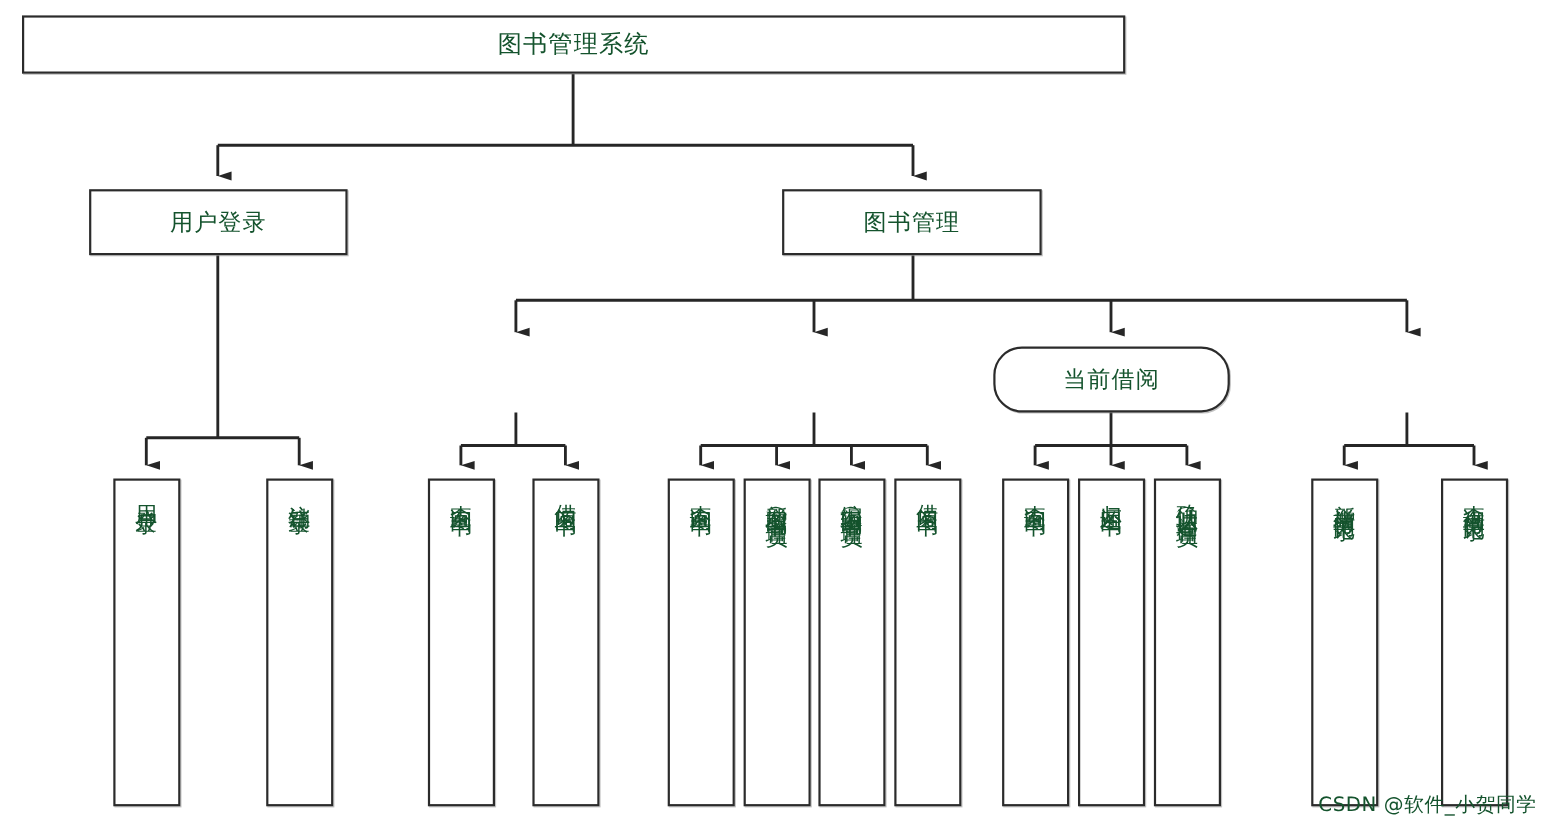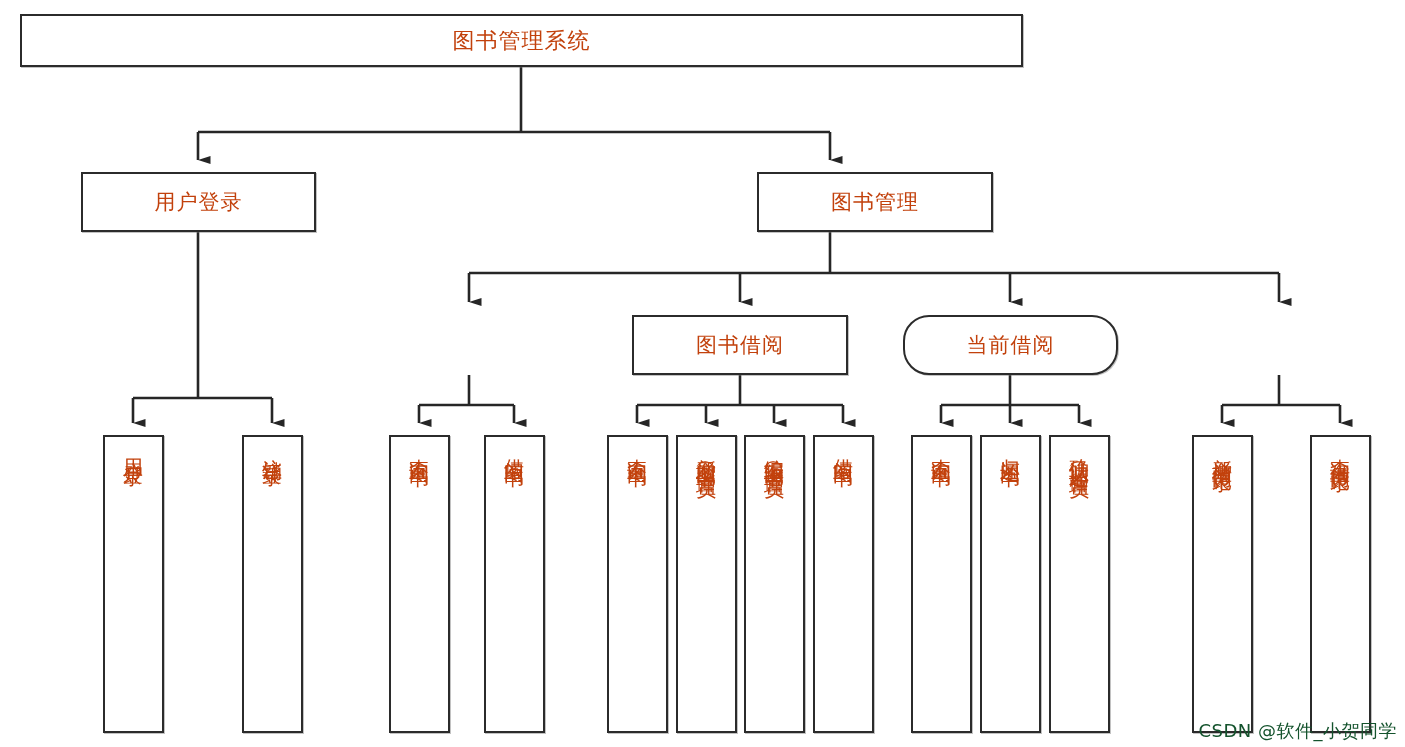--- a/index.html
+++ b/index.html
@@ -17,21 +17,21 @@
     position:absolute;
     background:#ffffff;
     border:2px solid #2b2b2b;
     box-sizing:border-box;
     display:flex;
     align-items:center;
     justify-content:center;
     box-shadow:1px 1px 0 rgba(120,120,120,.45);
   }
   .node .label{
-    color:#c2410c;
+    color:#14532d;
     font-size:21px;
     line-height:1.25;
     letter-spacing:1px;
     white-space:nowrap;
     user-select:none;
   }
   .node.root .label{font-size:22px;}
   .node.level2 .label,.node.level3 .label{font-size:21px;}
 
   
@@ -116,27 +116,24 @@
     </g>
   </svg>
 
   <div class="node root" style="left:20px;top:14px;width:1003px;height:53px;">
     <span class="label">图书管理系统</span>
   </div>
 
   <div class="node level2" style="left:81px;top:172px;width:235px;height:60px;">
     <span class="label">用户登录</span>
   </div>
-  <div class="node level2" style="left:711px;top:172px;width:236px;height:60px;margin-left:46px;">
+  <div class="node level2" style="left:711px;top:172px;width:236px;height:60px;">
     <span class="label">图书管理</span>
   </div>
 
-  <div class="node level3" style="left:632px;top:315px;width:216px;height:60px;">
-    <span class="label">图书借阅</span>
-  </div>
   <div class="node level3" style="left:903px;top:315px;width:215px;height:60px;border-radius:26px;">
     <span class="label">当前借阅</span>
   </div>
 
   <div class="node leaf" style="left:103px;top:435px;width:61px;height:298px;">
     <span class="label">用户登录</span>
   </div>
   <div class="node leaf" style="left:242px;top:435px;width:61px;height:298px;">
     <span class="label">注销登录</span>
   </div>

